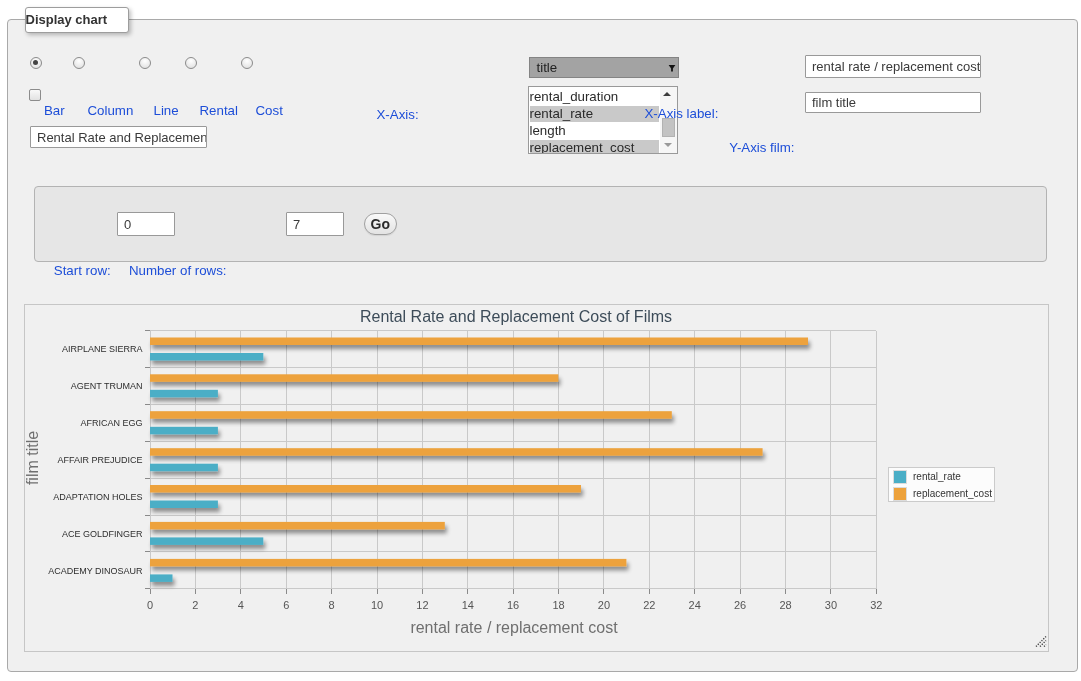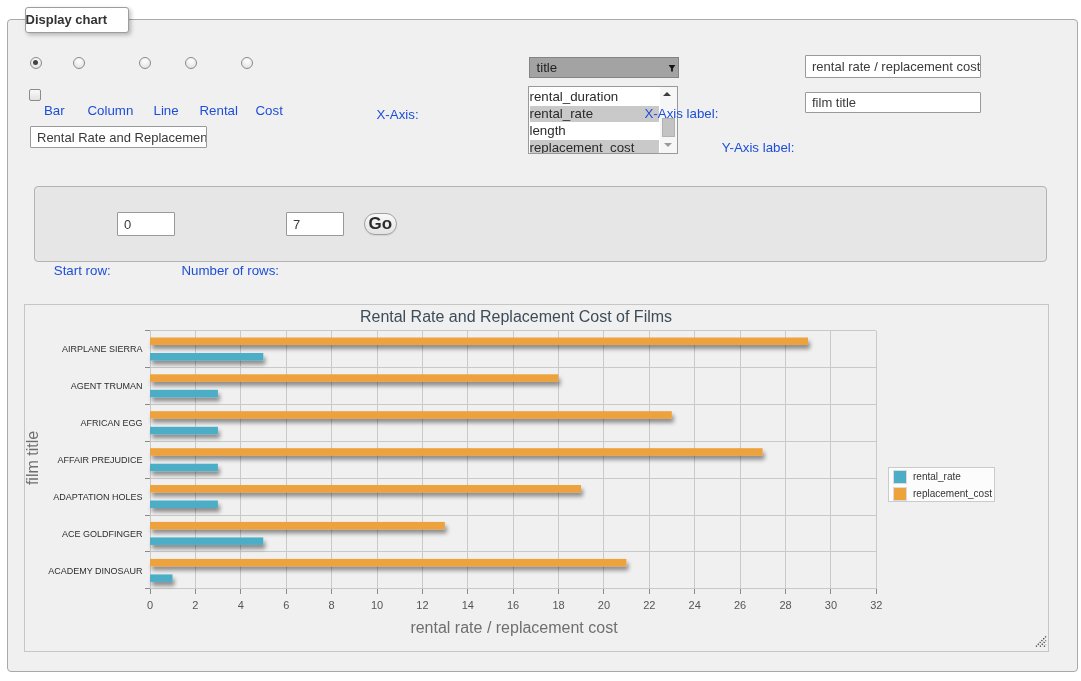--- a/index.html
+++ b/index.html
@@ -8,21 +8,21 @@
 .lbl { font-size:13.3px; color:#1d4ed8; line-height:16px;margin-top:47px; }
 .radio { width:12px; height:12px; border:1px solid #8b8b8b; border-radius:50%; background:radial-gradient(circle at 50% 30%, #ffffff, #dcdcdc); }
 .radio.checked::after { content:""; position:absolute; left:2.5px; top:2.5px; width:5px; height:5px; border-radius:50%; background:#434343; }
 .checkbox { width:12px; height:12px; border:1px solid #8b8b8b; border-radius:2px; background:linear-gradient(#f9f9f9, #e2e2e2); }
 .tinput { background:#fff; border:1px solid #999; border-radius:1px; font-size:13px; color:#3a3a3a; padding-left:6px; white-space:nowrap; overflow:hidden; display:flex; align-items:center; }
 #selectbox { background:#a3a3a3; border:1px solid #848484; font-size:13.3px; color:#222; padding-left:7px; display:flex; align-items:center; }
 #listbox { background:#fff; border:1px solid #999; overflow:hidden; }
 .litem { position:absolute; left:1px; width:129px; height:16px; font-size:13.3px; color:#2a2a2a; line-height:16px; white-space:nowrap; overflow:hidden; }
 .litem.sel { background:#c9c9c9; }
 #paramsbox { left:34px; top:186px; width:1013px; height:76px; background:#e6e6e6; border:1px solid #b3b3b3; border-radius:4px; }
-#gobtn { left:363.5px; top:213px; width:33.5px; height:22px; background:linear-gradient(#f9f9f9,#e3e3e3); border:1px solid #a0a0a0; border-radius:11px; font-size:17px; font-weight:bold; color:#2a2a2a; text-align:center; line-height:20px; box-shadow:0 1px 1px rgba(0,0,0,0.08); }
+#gobtn { left:363.5px; top:213px; width:33.5px; height:22px; background:linear-gradient(#f9f9f9,#e3e3e3); border:1px solid #a0a0a0; border-radius:11px; font-size:14px; font-weight:bold; color:#2a2a2a; text-align:center; line-height:20px; box-shadow:0 1px 1px rgba(0,0,0,0.08); }
 #chartbox { left:24px; top:304px; width:1025px; height:348px; background:#f0f0f0; border:1px solid #c6c6c6; }
 </style></head>
 <body>
 <div id="fieldset" class="abs"></div>
 <div id="legendbox" class="abs">Display chart</div>
 <div class="abs radio checked" style="left:29.5px;top:56.5px;"></div>
 <div class="abs lbl" style="left:44px;top:55.5px;">Bar</div>
 <div class="abs radio" style="left:73px;top:56.5px;"></div>
 <div class="abs lbl" style="left:87.5px;top:55.5px;">Column</div>
 <div class="abs radio" style="left:139px;top:56.5px;"></div>
@@ -44,26 +44,26 @@
   <div class="litem sel" style="top:19px;">rental_rate</div>
   <div class="litem" style="top:36px;">length</div>
   <div class="litem sel" style="top:53px;">replacement_cost</div>
 </div>
 <div class="abs" style="left:659.5px;top:87px;width:17px;height:66px;background:#f6f6f6;"></div>
 <div class="abs" style="left:663.2px;top:92.3px;width:0;height:0;border-left:4.5px solid transparent;border-right:4.5px solid transparent;border-bottom:4.8px solid #3c3c3c;"></div>
 <div class="abs" style="left:663.7px;top:143.1px;width:0;height:0;border-left:4.2px solid transparent;border-right:4.2px solid transparent;border-top:4.4px solid #9a9a9a;"></div>
 <div class="abs" style="left:662px;top:117.8px;width:13.2px;height:19.5px;background:#c3c3c3;border:1px solid #b2b2b2;"></div>
 <div class="abs lbl" style="left:644.5px;top:58.9px;width:150px;text-align:left;">X-Axis label:</div>
 <div class="abs tinput" style="left:805px;top:55px;width:176px;height:23px;">rental rate / replacement cost</div>
-<div class="abs lbl" style="left:644.5px;top:93.4px;width:150px;text-align:right;">Y-Axis label:</div>
+<div class="abs lbl" style="left:644.5px;top:93.4px;width:150px;text-align:right;">Y-Axis film:</div>
 <div class="abs tinput" style="left:805px;top:92px;width:176px;height:21px;">film title</div>
 <div id="paramsbox" class="abs"></div>
 <div class="abs lbl" style="left:-39.3px;top:215.9px;width:150px;text-align:right;">Start row:</div>
 <div class="abs tinput" style="left:117px;top:212px;width:58px;height:24px;">0</div>
-<div class="abs lbl" style="left:129.0px;top:215.9px;width:150px;text-align:right;">Number of rows:</div>
+<div class="abs lbl" style="left:129.0px;top:215.9px;width:150px;text-align:left;">Number of rows:</div>
 <div class="abs tinput" style="left:286px;top:212px;width:58px;height:24px;">7</div>
 <div id="gobtn" class="abs">Go</div>
 <div id="chartbox" class="abs"></div>
 <svg class="abs" style="left:25px;top:305px;" width="1023" height="345" xmlns="http://www.w3.org/2000/svg">
     <defs>
       <filter id="sh" x="-30%" y="-100%" width="170%" height="360%">
         <feGaussianBlur in="SourceAlpha" stdDeviation="2.3"></feGaussianBlur>
         <feOffset dx="1.5" dy="4" result="o"></feOffset>
         <feComponentTransfer in="o" result="s">
           <feFuncA type="linear" slope="0.42"></feFuncA>

